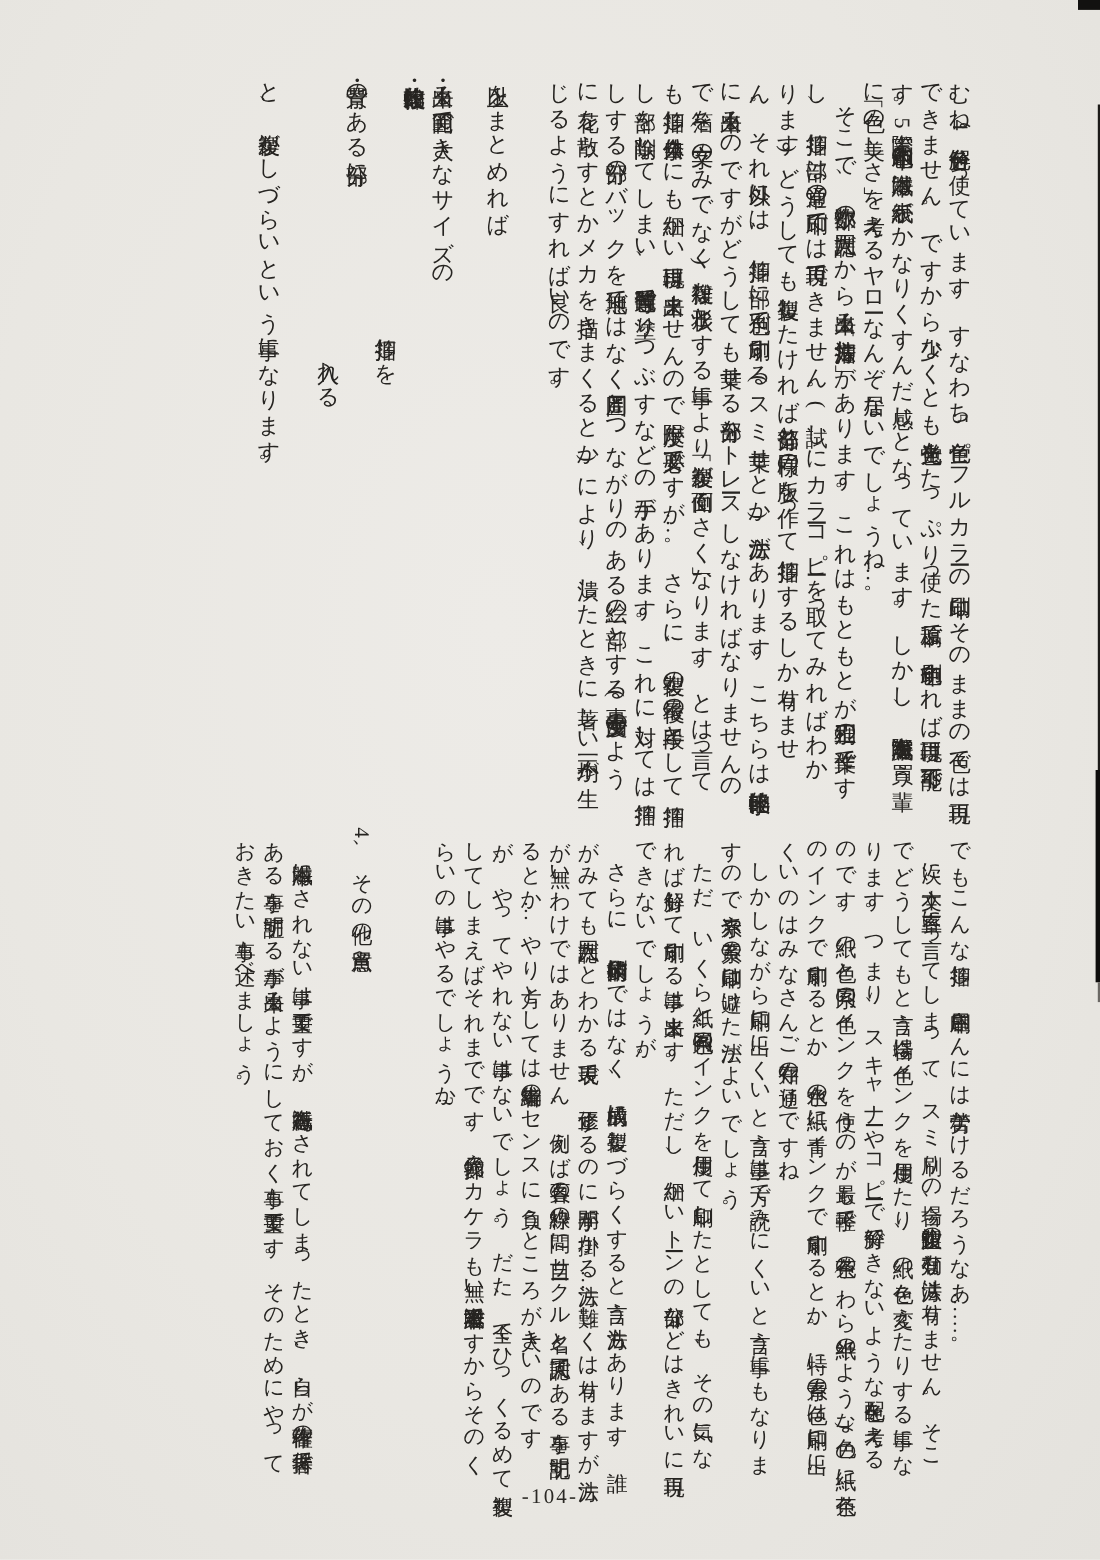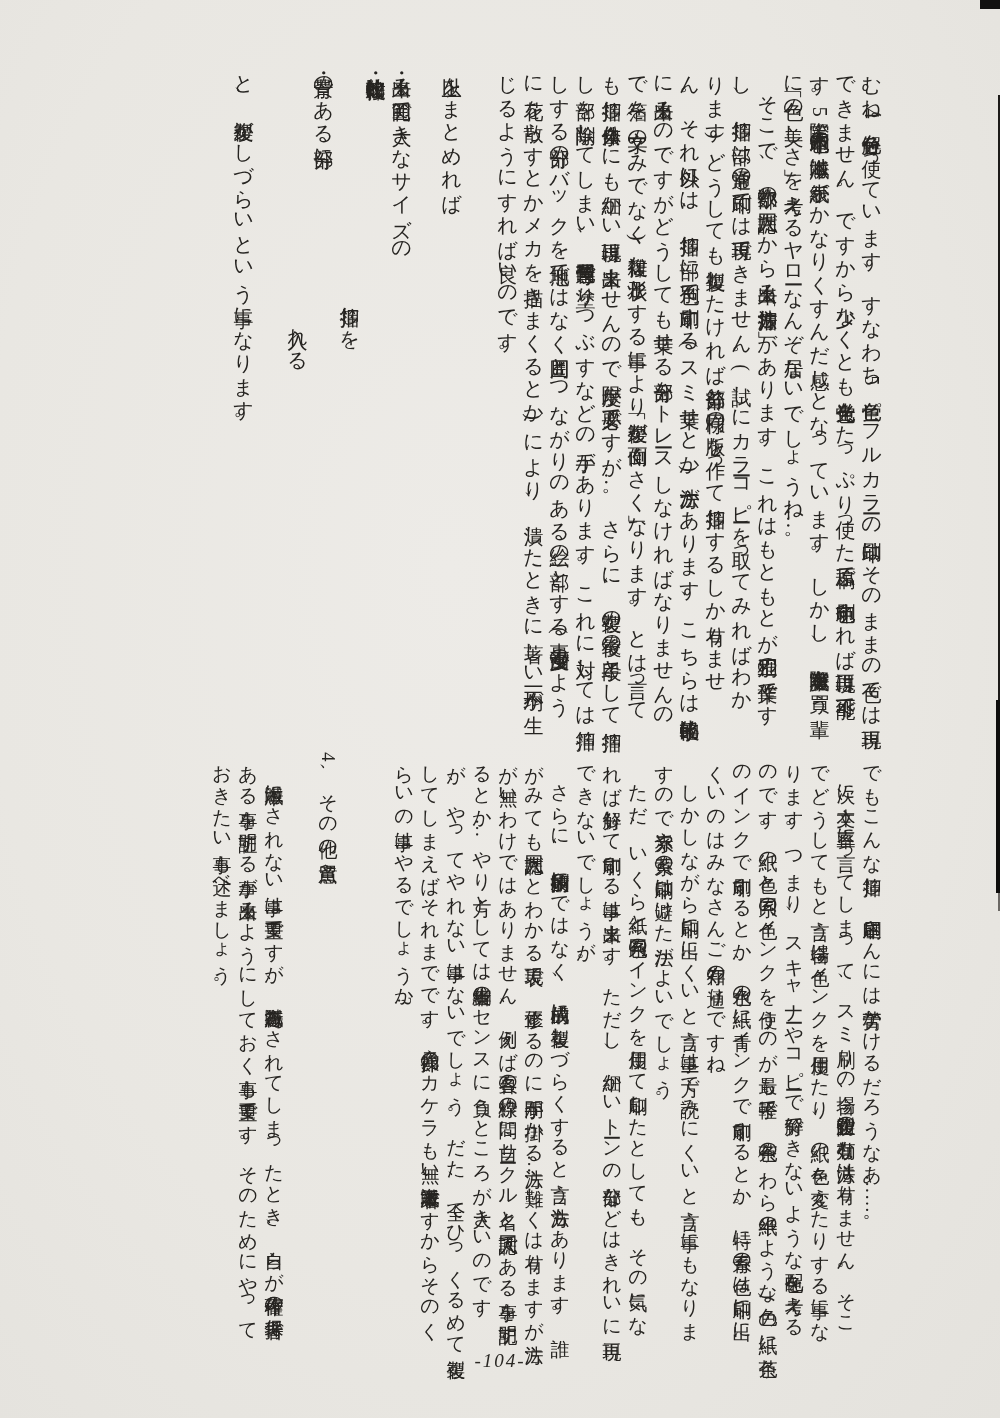--- a/index.html
+++ b/index.html
@@ -38,21 +38,20 @@
     font-weight: normal;
   }
   .page-number {
     position: absolute;
     top: 1350px;
     left: 50%;
     transform: translateX(-50%);
     font-size: 19px;
     letter-spacing: 2px;
     color: #2a2824;
-    font-style: italic;
   }
   
   .artifact { position: absolute; background: #121110; }
   .corner-mark { top: 0; right: 0; width: 20px; height: 9px; }
   .edge-line-thin { top: 95px; right: 0; width: 2px; height: 605px; background: #1c1a18; }
   .edge-line-thick { top: 700px; right: 0; width: 4px; height: 193px; background: #0e0d0c; }
   .edge-line-fade { top: 893px; right: 0; width: 2px; height: 18px; background: #6b6864; }
 </style>
 </head>
 <body>

